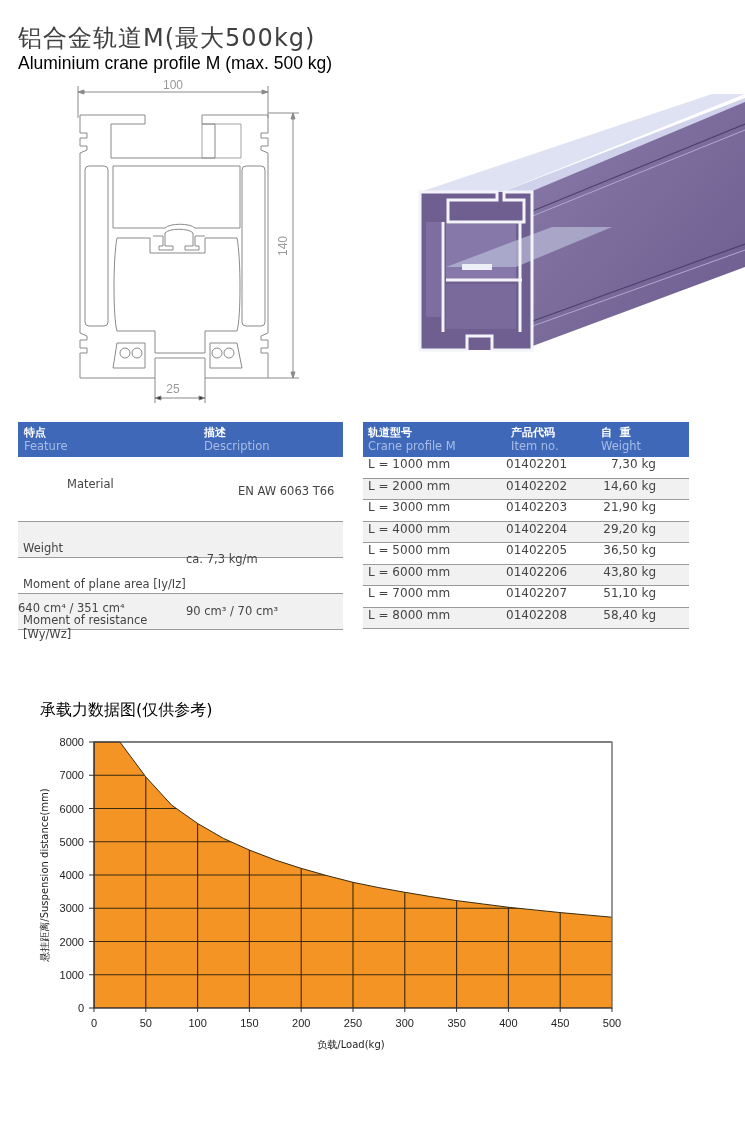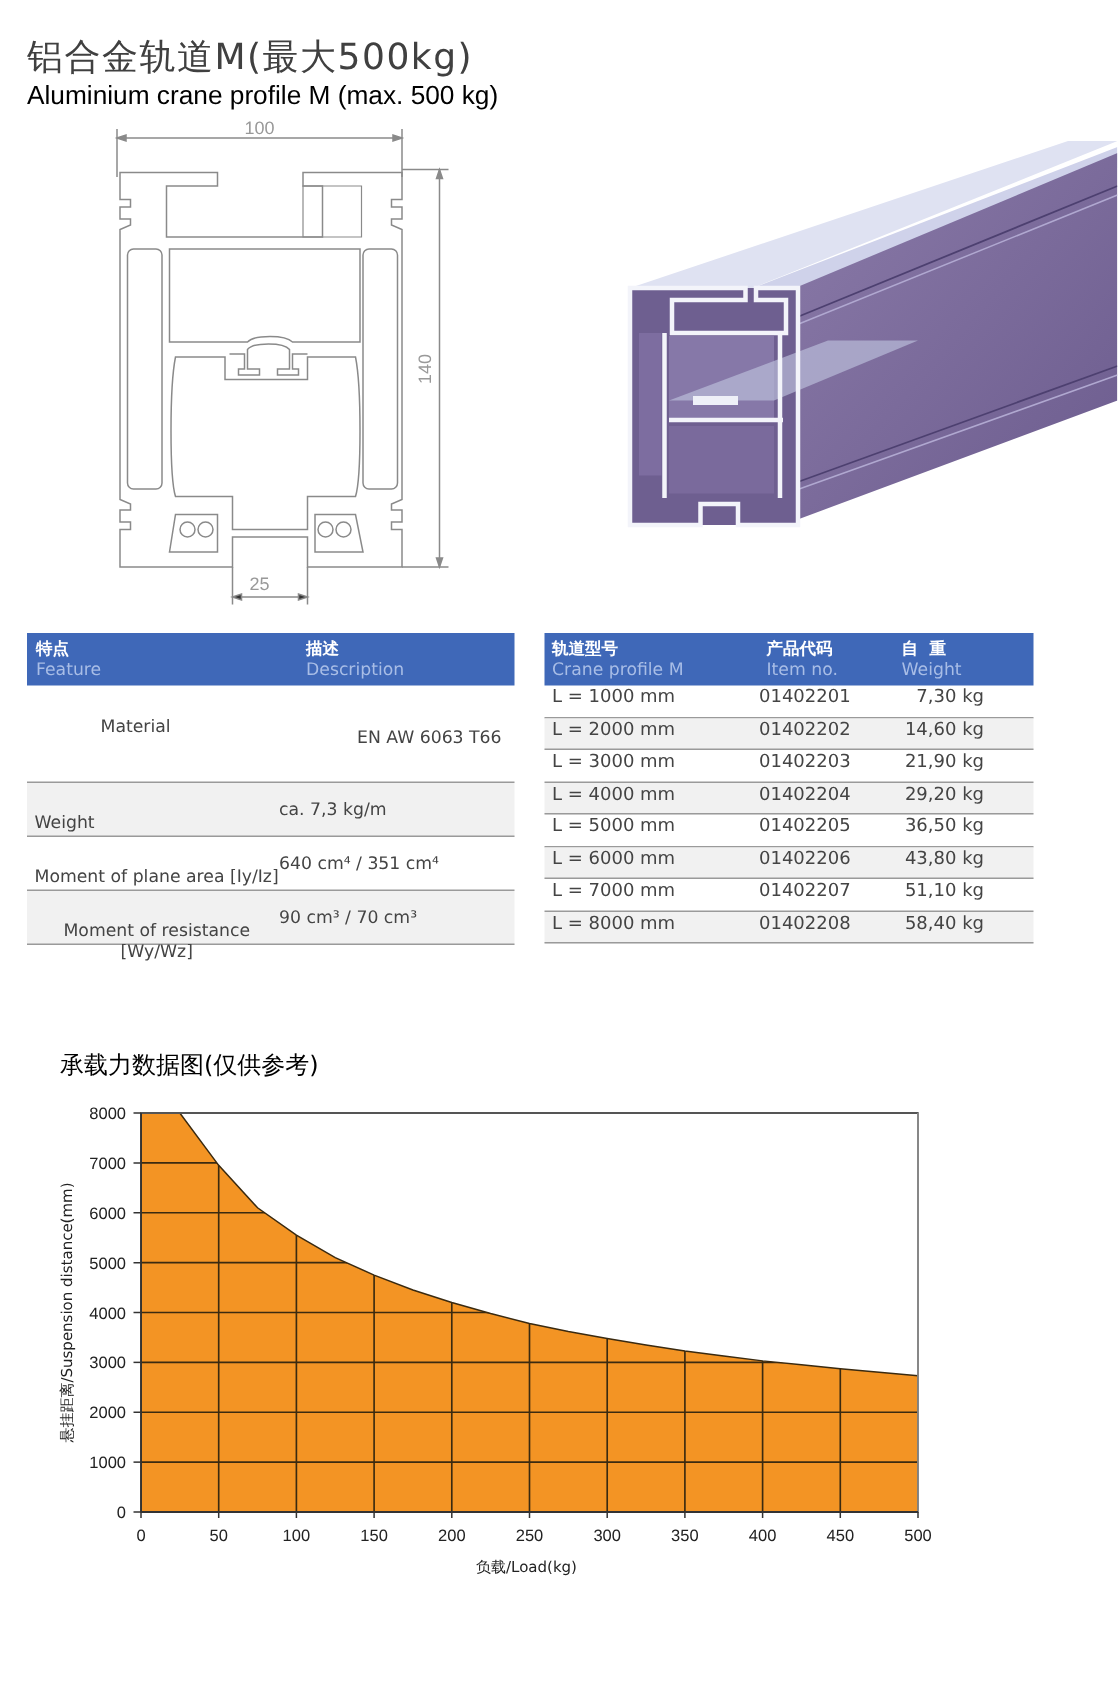--- a/index.html
+++ b/index.html
@@ -122,27 +122,27 @@
       <div class="cn">描述</div>
       <div class="en">Description</div>
     </div>
   </div>
   <div class="row" style="height:64px;">
     <div class="c1" style="padding:20px 0 0 5px;box-sizing:border-box;margin-left:44px;">Material</div>
     <div style="padding-top:27px;padding-left:8px;">EN AW 6063 T66</div>
   </div>
   <div class="row" style="height:35px;background:#f1f1f1;">
     <div class="c1" style="padding:19px 0 0 5px;box-sizing:border-box;">Weight</div>
-    <div style="padding-top:10px;">ca. 7,3 kg/m</div>
-  </div>
-  <div class="row" style="height:35px;">
+    <div style="padding-top:10px;margin-top:20px;">ca. 7,3 kg/m</div>
+  </div>
+  <div class="row" style="height:35px;flex-direction:column;">
     <div class="c1" style="padding:19px 0 0 5px;box-sizing:border-box;">Moment of plane area [Iy/Iz]</div>
     <div style="padding-top:10px;">640 cm⁴ / 351 cm⁴</div>
   </div>
-  <div class="row" style="height:35px;background:#f1f1f1;text-align:center;">
+  <div class="row" style="height:35px;background:#f1f1f1;">
     <div class="c1" style="padding:19px 0 0 5px;box-sizing:border-box;">Moment of resistance [Wy/Wz]</div>
     <div style="padding-top:10px;">90 cm³ / 70 cm³</div>
   </div>
 </div>
 
 <div class="abs items">
   <div class="hdr tbl-head">
     <div style="width:133px;">
       <div class="cn">轨道型号</div>
       <div class="en">Crane profile M</div>

